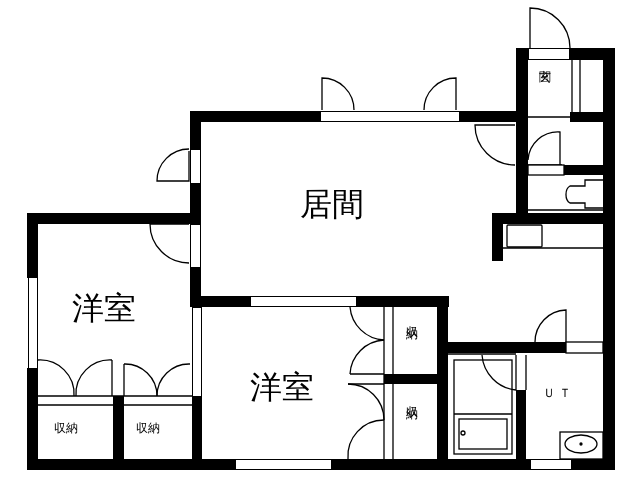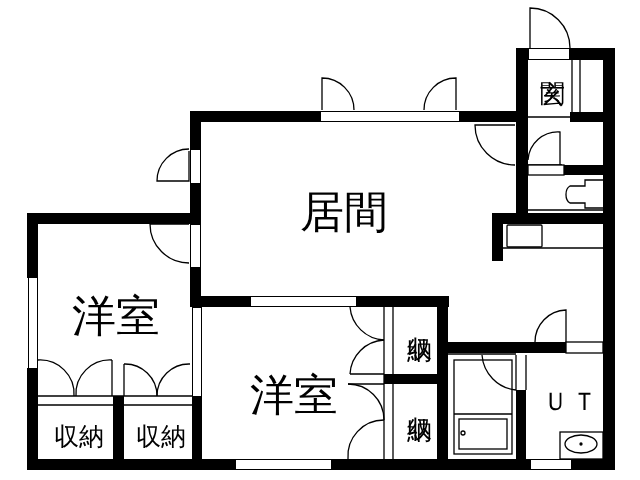--- a/index.html
+++ b/index.html
@@ -1,22 +1,22 @@
 <!DOCTYPE html>
 <html><head>
 <meta charset="utf-8">
 <style>
   html, body { margin:0; padding:0; background:#ffffff; }
   body { width:640px; height:480px; position:relative; overflow:hidden; font-family:"DejaVu Sans", sans-serif; }
   .plan { position:absolute; left:0; top:0; width:640px; height:480px; }
   .w { position:absolute; background:#000; }
   .win { position:absolute; background:#fff; border:1px solid #000; box-sizing:border-box; }
   .lbl { position:absolute; color:#000; font-family:"DejaVu Sans", sans-serif; white-space:nowrap; }
-  .lbl-lg { font-size:44px; }
-  .lbl-md { font-size:25px; }
+  .lbl-lg { font-size:32px; }
+  .lbl-md { font-size:12px; }
   .vert { writing-mode:vertical-rl; letter-spacing:2px; }
   svg { position:absolute; left:0; top:0; }
 </style>
 </head>
 <body>
 
 <div class="plan">
 
   <div class="w" style="left:190px;top:111px;width:135px;height:11px;"></div>
   <div class="w" style="left:458px;top:111px;width:70px;height:11px;"></div>

